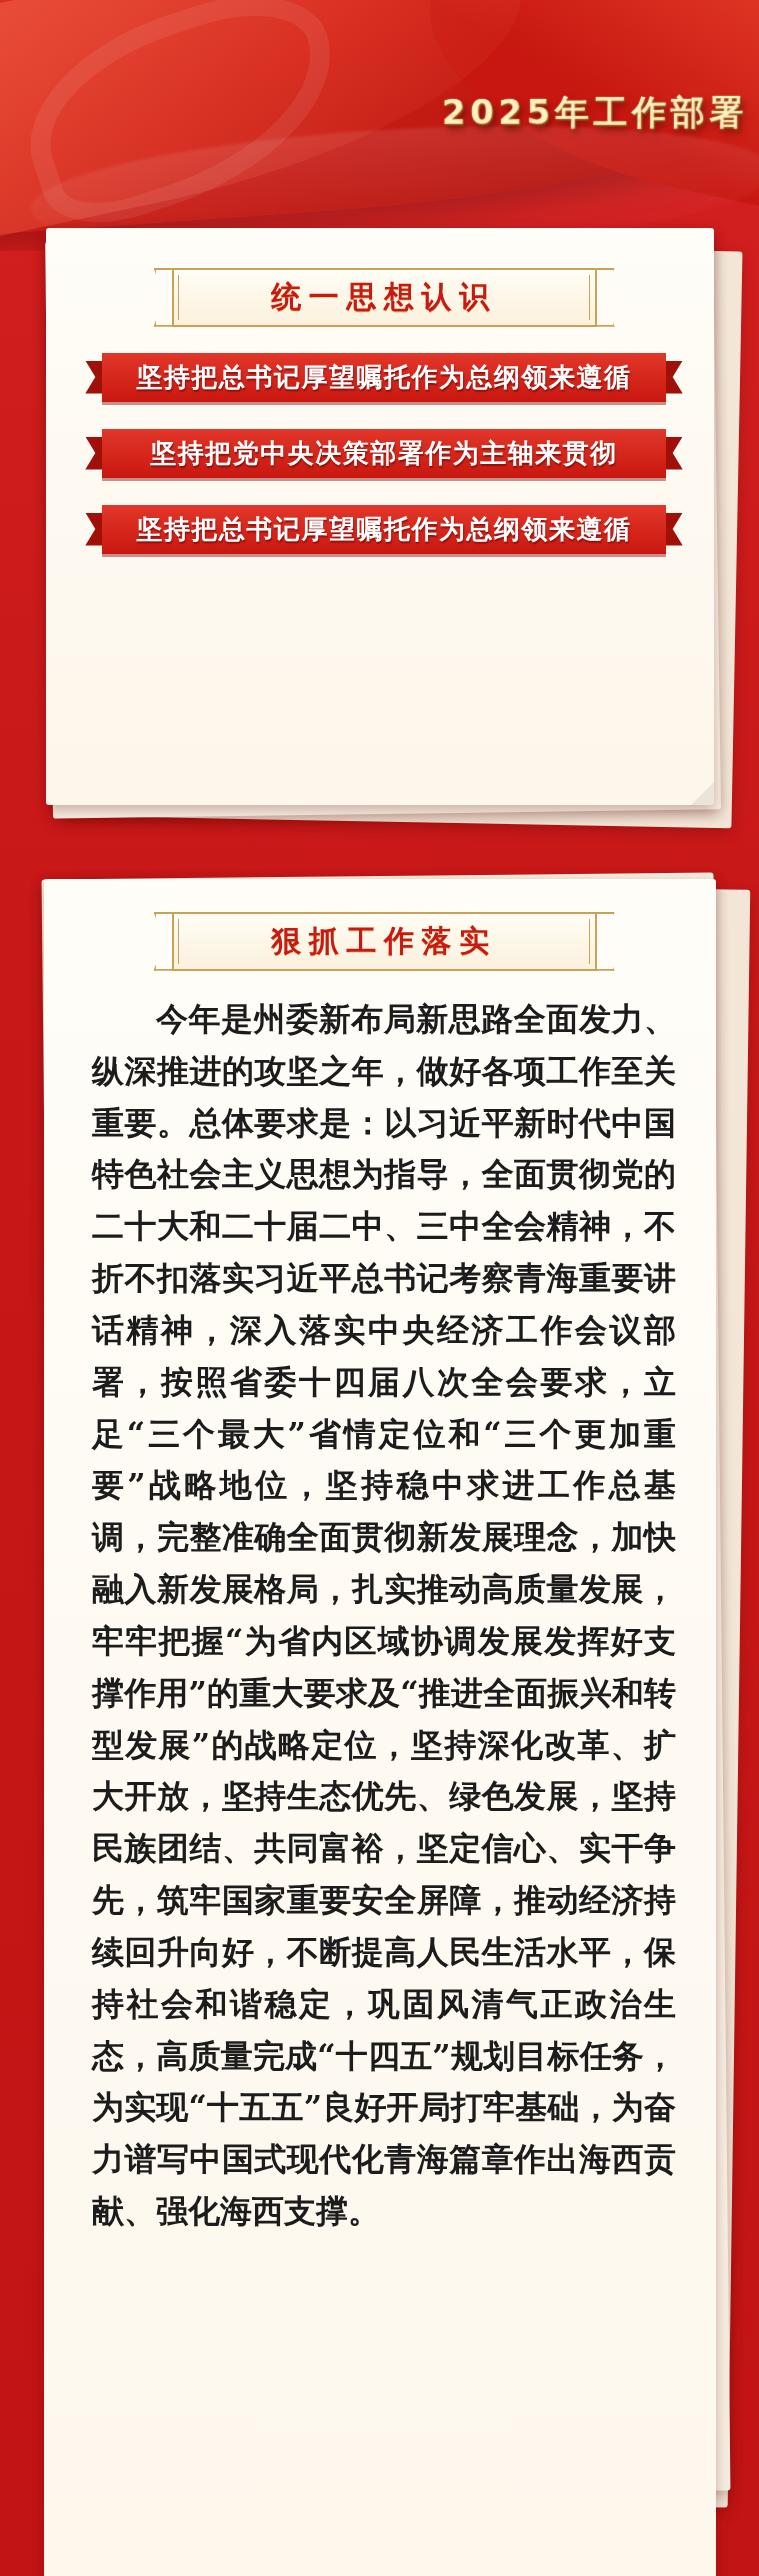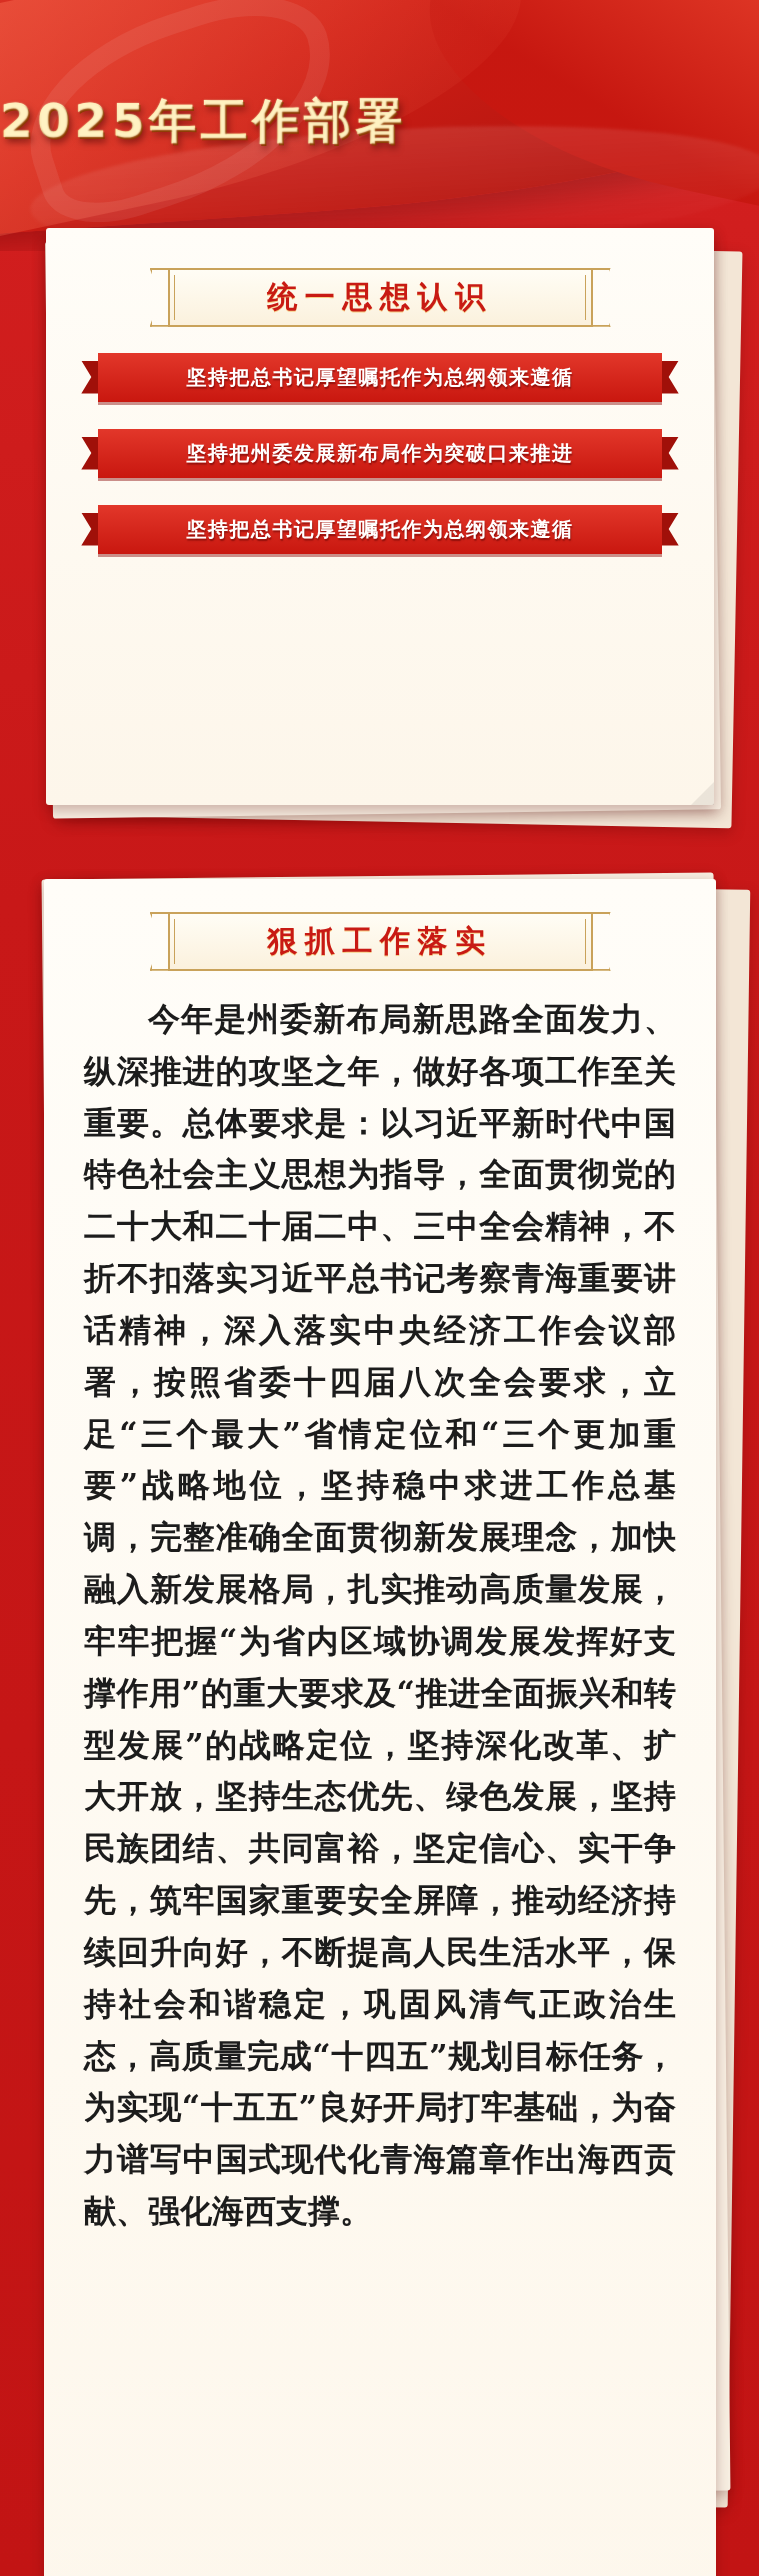--- a/index.html
+++ b/index.html
@@ -68,22 +68,22 @@
     width: 319px; height: 182px;
     border: 20px solid rgba(255,255,255,0.08);
     border-radius: 60% 40% 70% 30%;
     transform: rotate(-18deg);
   }
 
   .main-title {
     position: absolute;
     left: 0; top: 90px;
     width: 748px;
-    text-align: left;
-    font-size: 47px;
+    text-align: right;
+    font-size: 34px;
     font-weight: 900;
     letter-spacing: 4.6px;
     color: #ffe9a8;
     text-shadow:
       0 0 1.5px #fff2c2,
       1.5px 2.3px 0 #8c3a00,
       3px 4.6px 7.6px rgba(60,0,0,0.55);
     background: linear-gradient(180deg, #fff6d2 0%, #ffe08a 45%, #f3bb47 70%, #ffeeb5 100%);
     -webkit-background-clip: text;
     background-clip: text;
@@ -98,20 +98,21 @@
     position: absolute;
     background: #fdf7ee;
     border-radius: 3px;
     box-shadow: 0 4.6px 13.7px rgba(80,0,0,0.28);
   }
   .paper.p1 { background: #f3e6d6; }
   .paper.p2 { background: #f8efe2; }
   .paper.front {
     position: relative;
     background: linear-gradient(180deg, #fffdf8 0%, #fdf6ea 100%);
+    padding-left: 8px;
   }
 
   
   .plaque {
     position: relative;
     margin: 0 auto;
     width: 425px;
     height: 59px;
     border: 2.3px solid #c9a25a;
     background: linear-gradient(180deg, #fffdf5, #fbf1dd);
@@ -164,21 +165,21 @@
   .bar:before, .bar:after {
     content: "";
     position: absolute;
     top: 7.6px;
     width: 16.7px; height: 33px;
     background: #a01009;
   }
   .bar:before { left: -16.7px; clip-path: polygon(0 0, 100% 0, 100% 100%, 0 100%, 60% 50%); }
   .bar:after  { right: -16.7px; clip-path: polygon(0 0, 100% 0, 40% 50%, 100% 100%, 0 100%); }
   .bar-text {
-    font-size: 20px;
+    font-size: 26px;
     font-weight: 900;
     letter-spacing: 1.5px;
     color: #ffffff;
     font-family: Liberation Mono, monospace;
     text-shadow: 0.8px 1.5px 1.5px rgba(90,0,0,0.55);
   }
 
   
   .body-text {
     margin: 23px 40px 30px 40px;
@@ -226,21 +227,21 @@
             <span class="plaque-cut-l"></span>
             <span class="plaque-cut-r"></span>
             <span class="plaque-text">统一思想认识</span>
           </div>
 
           <div class="bars">
             <div class="bar">
               <span class="bar-text">坚持把总书记厚望嘱托作为总纲领来遵循</span>
             </div>
             <div class="bar">
-              <span class="bar-text">坚持把州委发展新布局作为突破口来推进</span>
+              <span class="bar-text">坚持把党中央决策部署作为主轴来贯彻</span>
             </div>
             <div class="bar">
               <span class="bar-text">坚持把总书记厚望嘱托作为总纲领来遵循</span>
             </div>
           </div>
         </div>
         <span class="corner-fold"></span>
       </div>
     </div>
   </div>

